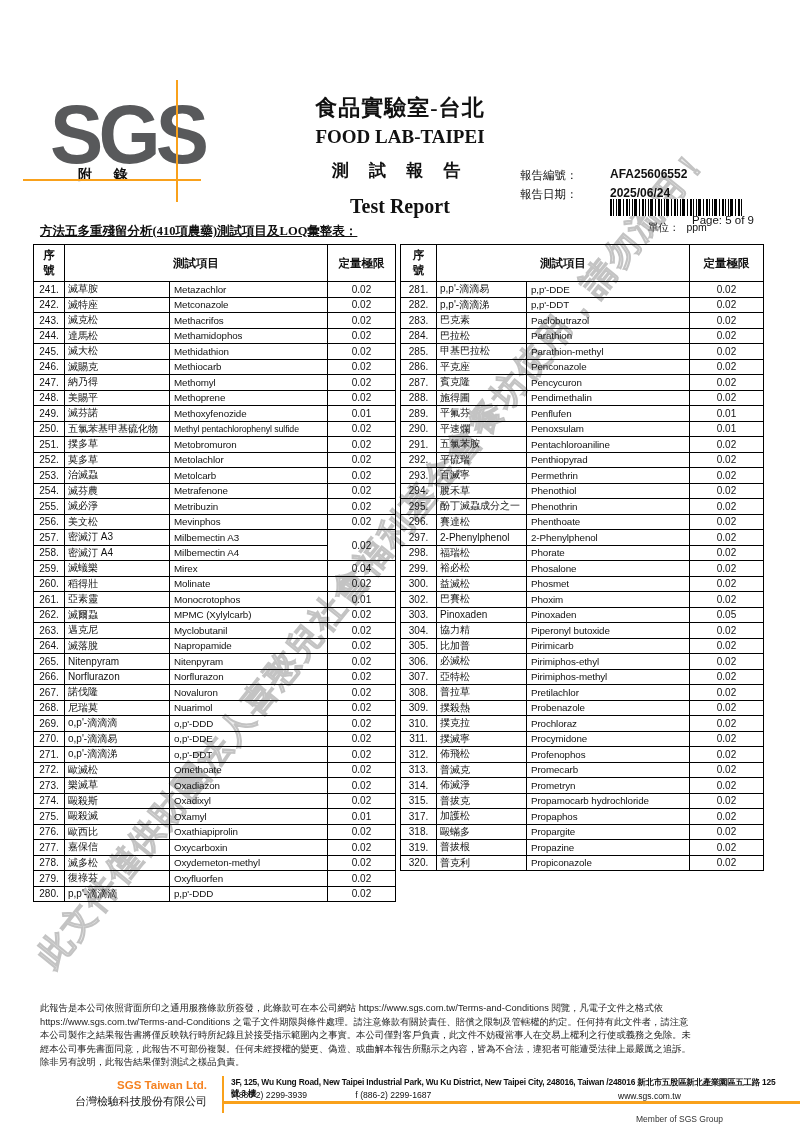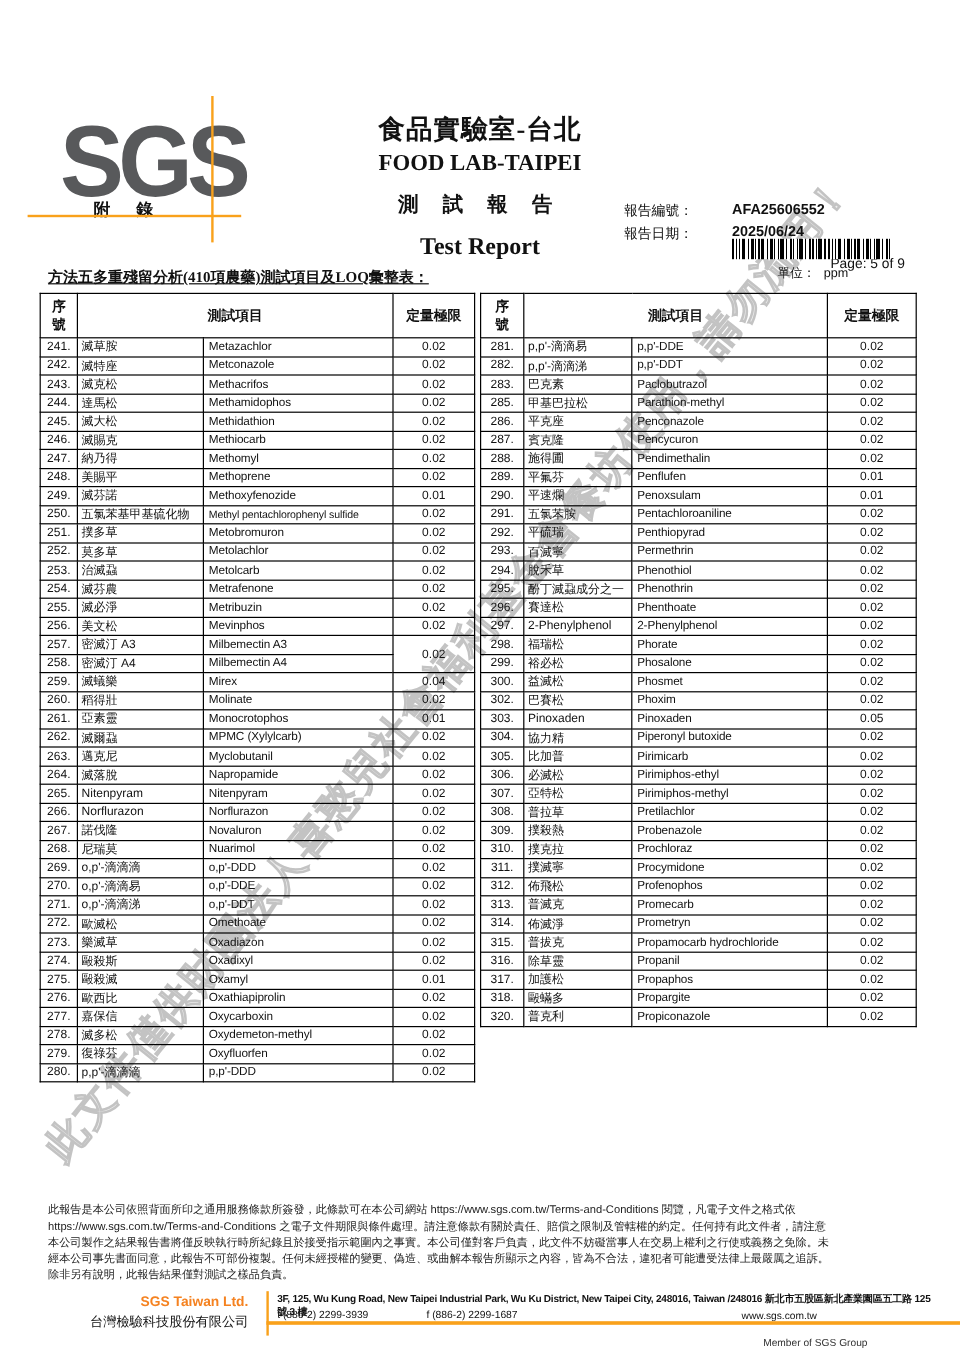--- a/index.html
+++ b/index.html
@@ -380,20 +380,26 @@
         <td class="c-en">p,p'-DDT</td>
         <td class="c-loq">0.02</td>
       </tr>
       <tr>
         <td class="c-seq">283.</td>
         <td class="c-zh">巴克素</td>
         <td class="c-en">Paclobutrazol</td>
         <td class="c-loq">0.02</td>
       </tr>
       <tr>
+        <td class="c-seq">284.</td>
+        <td class="c-zh">巴拉松</td>
+        <td class="c-en">Parathion</td>
+        <td class="c-loq">0.02</td>
+      </tr>
+      <tr>
         <td class="c-seq">285.</td>
         <td class="c-zh">甲基巴拉松</td>
         <td class="c-en">Parathion-methyl</td>
         <td class="c-loq">0.02</td>
       </tr>
       <tr>
         <td class="c-seq">286.</td>
         <td class="c-zh">平克座</td>
         <td class="c-en">Penconazole</td>
         <td class="c-loq">0.02</td>
@@ -560,35 +566,35 @@
         <td class="c-en">Prometryn</td>
         <td class="c-loq">0.02</td>
       </tr>
       <tr>
         <td class="c-seq">315.</td>
         <td class="c-zh">普拔克</td>
         <td class="c-en">Propamocarb hydrochloride</td>
         <td class="c-loq">0.02</td>
       </tr>
       <tr>
-        <td class="c-seq">316.</td>
-        <td class="c-zh">除草靈</td>
-        <td class="c-en">Propanil</td>
-        <td class="c-loq">0.02</td>
-      </tr>
-      <tr>
         <td class="c-seq">317.</td>
         <td class="c-zh">加護松</td>
         <td class="c-en">Propaphos</td>
         <td class="c-loq">0.02</td>
       </tr>
       <tr>
         <td class="c-seq">318.</td>
         <td class="c-zh">毆蟎多</td>
         <td class="c-en">Propargite</td>
+        <td class="c-loq">0.02</td>
+      </tr>
+      <tr>
+        <td class="c-seq">319.</td>
+        <td class="c-zh">普拔根</td>
+        <td class="c-en">Propazine</td>
         <td class="c-loq">0.02</td>
       </tr>
       <tr>
         <td class="c-seq">320.</td>
         <td class="c-zh">普克利</td>
         <td class="c-en">Propiconazole</td>
         <td class="c-loq">0.02</td>
       </tr>
     </tbody>
 </table>

